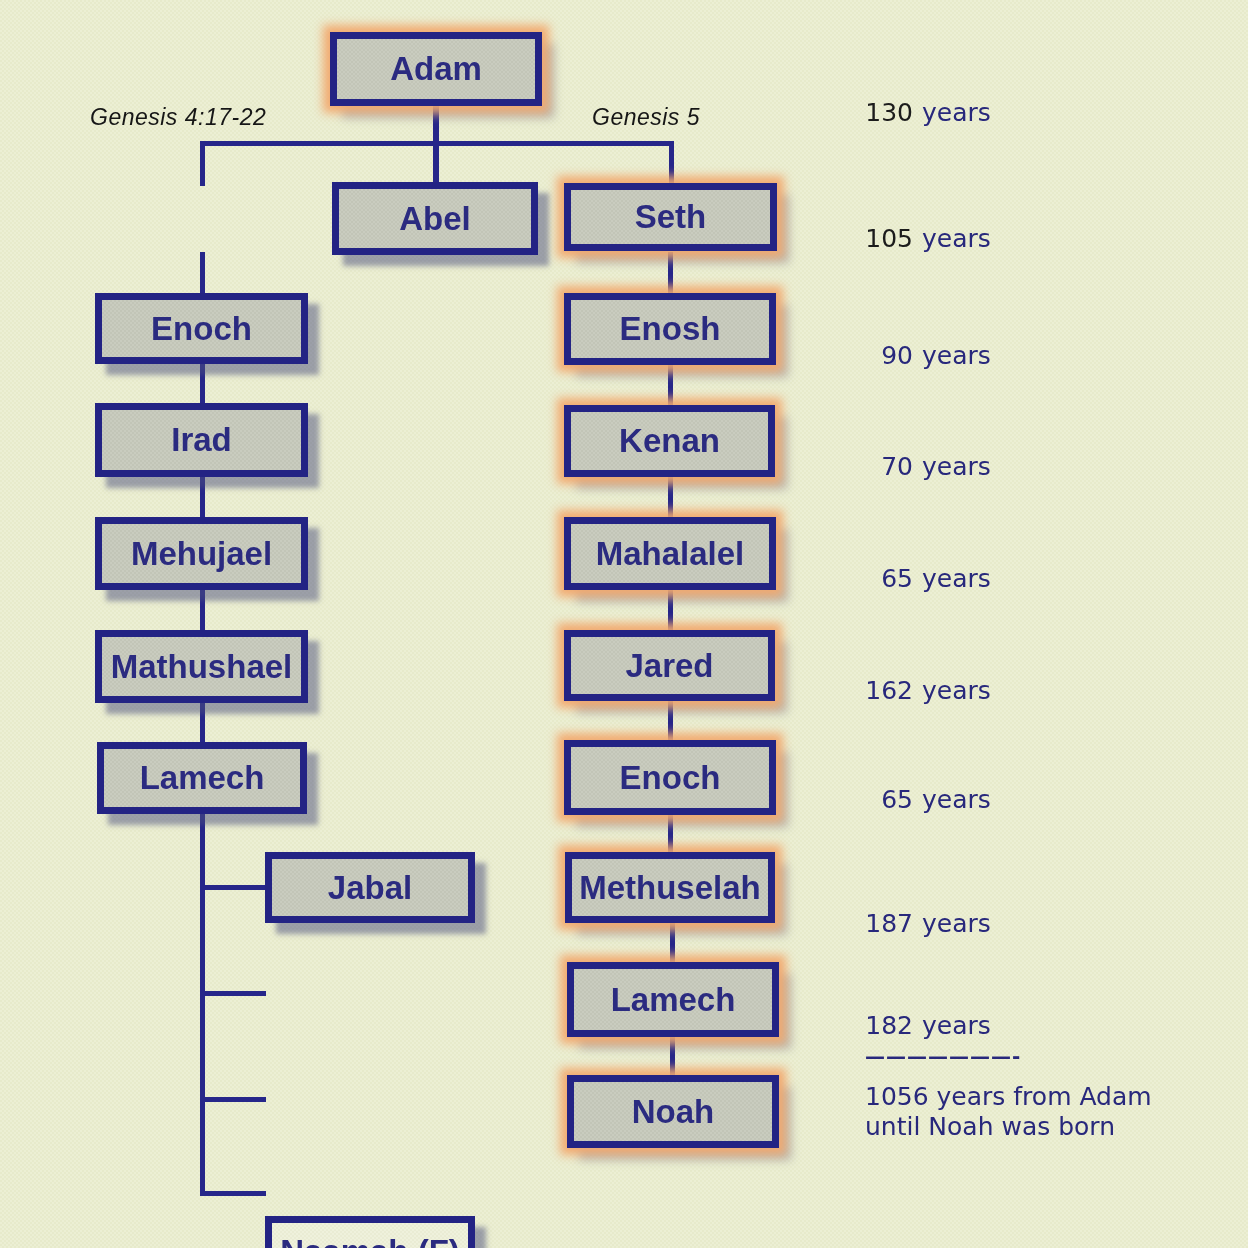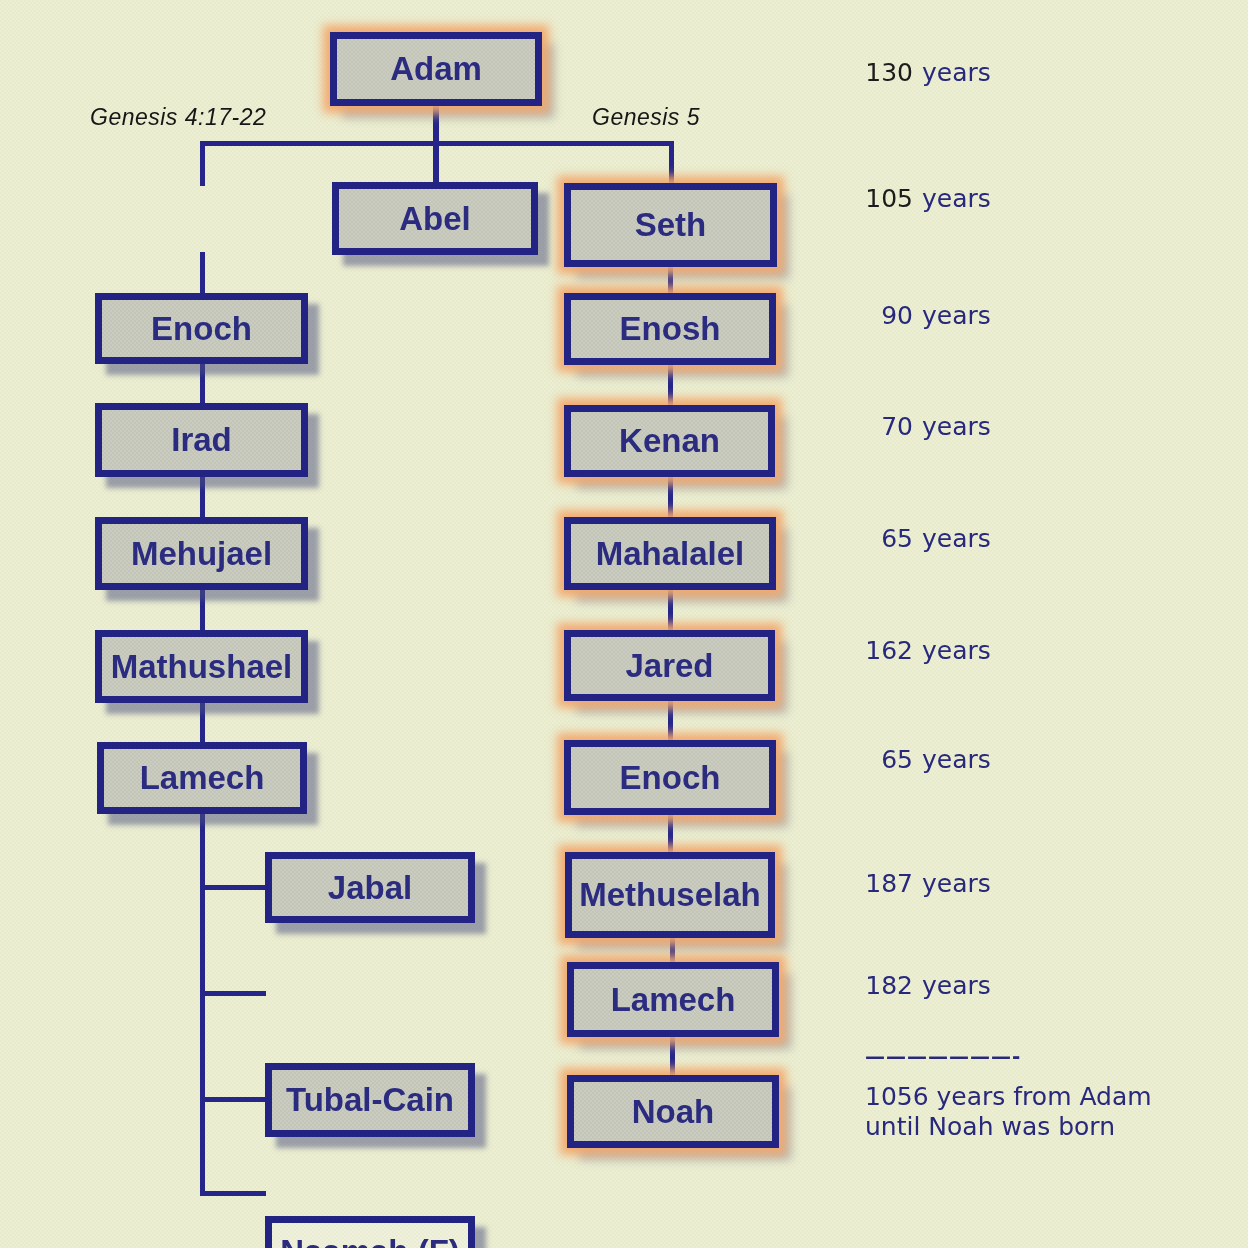--- a/index.html
+++ b/index.html
@@ -36,20 +36,21 @@
     font-size:23px;letter-spacing:0.5px;
     color:#161616;
     white-space:nowrap;
   }
   .age{
     position:absolute;left:865px;
     font-family:"DejaVu Sans", sans-serif;
     font-size:25px;line-height:1;
     color:#28287c;
     white-space:nowrap;
+    margin-top:40px;
   }
   .age .num{display:inline-block;width:48px;text-align:right;margin-right:9px;}
   .age .num.dark{color:#1c1c1c;}
   .summary{
     position:absolute;left:865px;
     font-family:"DejaVu Sans", sans-serif;
     font-size:25px;line-height:1;
     color:#28287c;white-space:nowrap;
   }
   .divider{font-size:20px;letter-spacing:1px;font-weight:bold;}
@@ -88,21 +89,21 @@
   <i class="ln" style="left:670px;top:921px;width:5px;height:45px"></i>
   <i class="ln" style="left:670px;top:1035px;width:5px;height:44px"></i>
 
   <div class="box glow" style="left:330px;top:32px;width:212px;height:74px">
     <span>Adam</span>
   </div>
 
   <div class="box shadowed" style="left:332px;top:182px;width:206px;height:73px">
     <span>Abel</span>
   </div>
-  <div class="box glow" style="left:564px;top:183px;width:213px;height:84px">
+  <div class="box glow" style="left:564px;top:183px;width:213px;height:68px">
     <span>Seth</span>
   </div>
 
   <div class="box shadowed" style="left:95px;top:293px;width:213px;height:71px">
     <span>Enoch</span>
   </div>
   <div class="box glow" style="left:564px;top:293px;width:212px;height:72px">
     <span>Enosh</span>
   </div>
 
@@ -130,31 +131,28 @@
   <div class="box shadowed" style="left:97px;top:742px;width:210px;height:72px">
     <span>Lamech</span>
   </div>
   <div class="box glow" style="left:564px;top:740px;width:212px;height:75px">
     <span>Enoch</span>
   </div>
 
   <div class="box shadowed" style="left:265px;top:852px;width:210px;height:71px">
     <span>Jabal</span>
   </div>
-  <div class="box glow" style="left:565px;top:852px;width:210px;height:86px">
+  <div class="box glow" style="left:565px;top:852px;width:210px;height:71px">
     <span>Methuselah</span>
   </div>
 
   <div class="box glow" style="left:567px;top:962px;width:212px;height:75px">
     <span>Lamech</span>
   </div>
 
-  <div class="box shadowed" style="left:265px;top:1063px;width:210px;height:74px">
-    <span>Tubal-Cain</span>
-  </div>
   <div class="box glow" style="left:567px;top:1075px;width:212px;height:73px">
     <span>Noah</span>
   </div>
 
   <div class="box shadowed light-fill" style="left:265px;top:1216px;width:210px;height:72px">
     <span>Naamah (F)</span>
   </div>
 
   <div class="age" style="top:60px">
     <span class="num dark">130</span><span>years</span>

